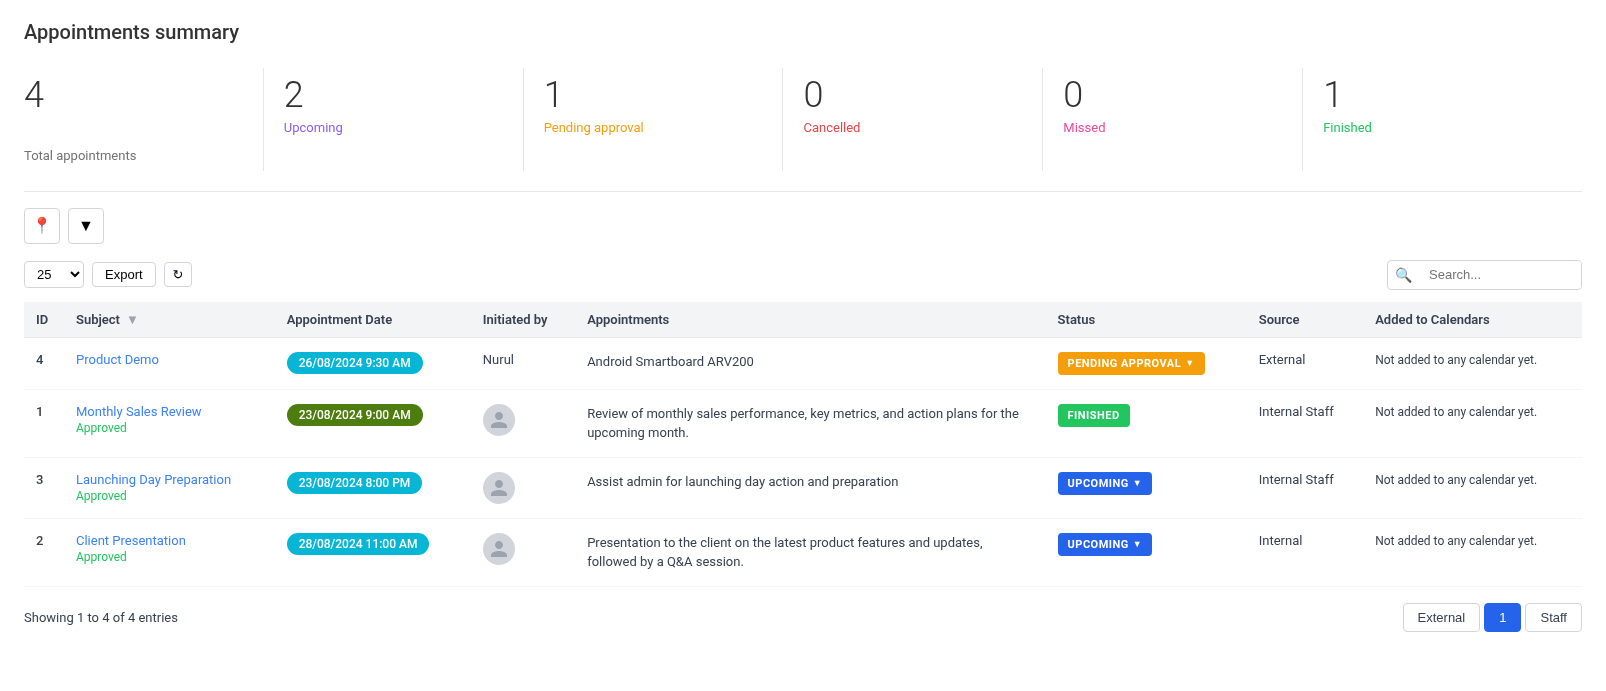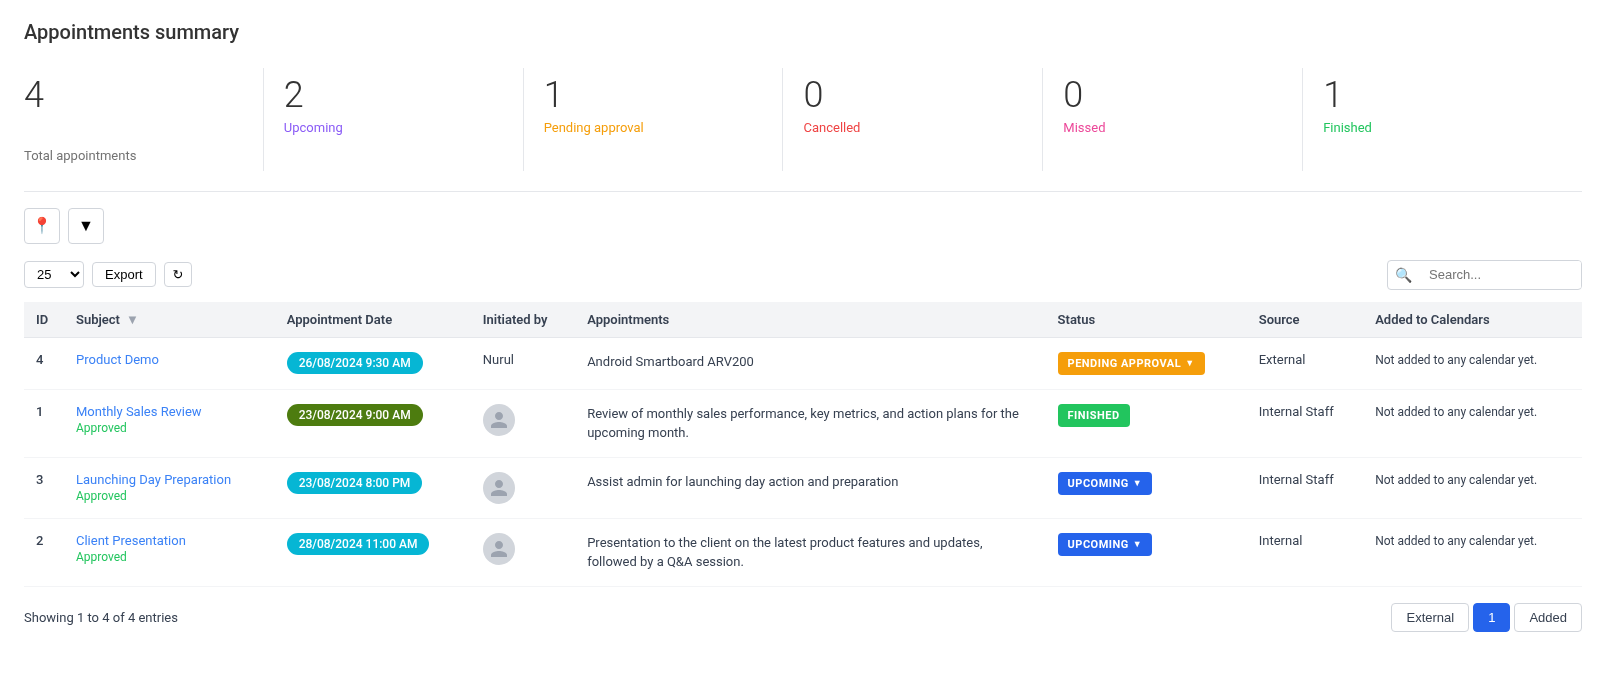--- a/index.html
+++ b/index.html
@@ -224,16 +224,16 @@
           <td class="cell-calendar">Not added to any calendar yet.</td>
         </tr>
       </tbody>
   </table>
 
   <div class="pagination-row">
     <span class="showing-text">Showing 1 to 4 of 4 entries</span>
     <div class="pagination">
       <button class="page-btn">External</button>
       <button class="page-btn active">1</button>
-      <button class="page-btn">Added</button>
+      <button class="page-btn">Staff</button>
     </div>
   </div>
 </div>
 
 </body></html>

